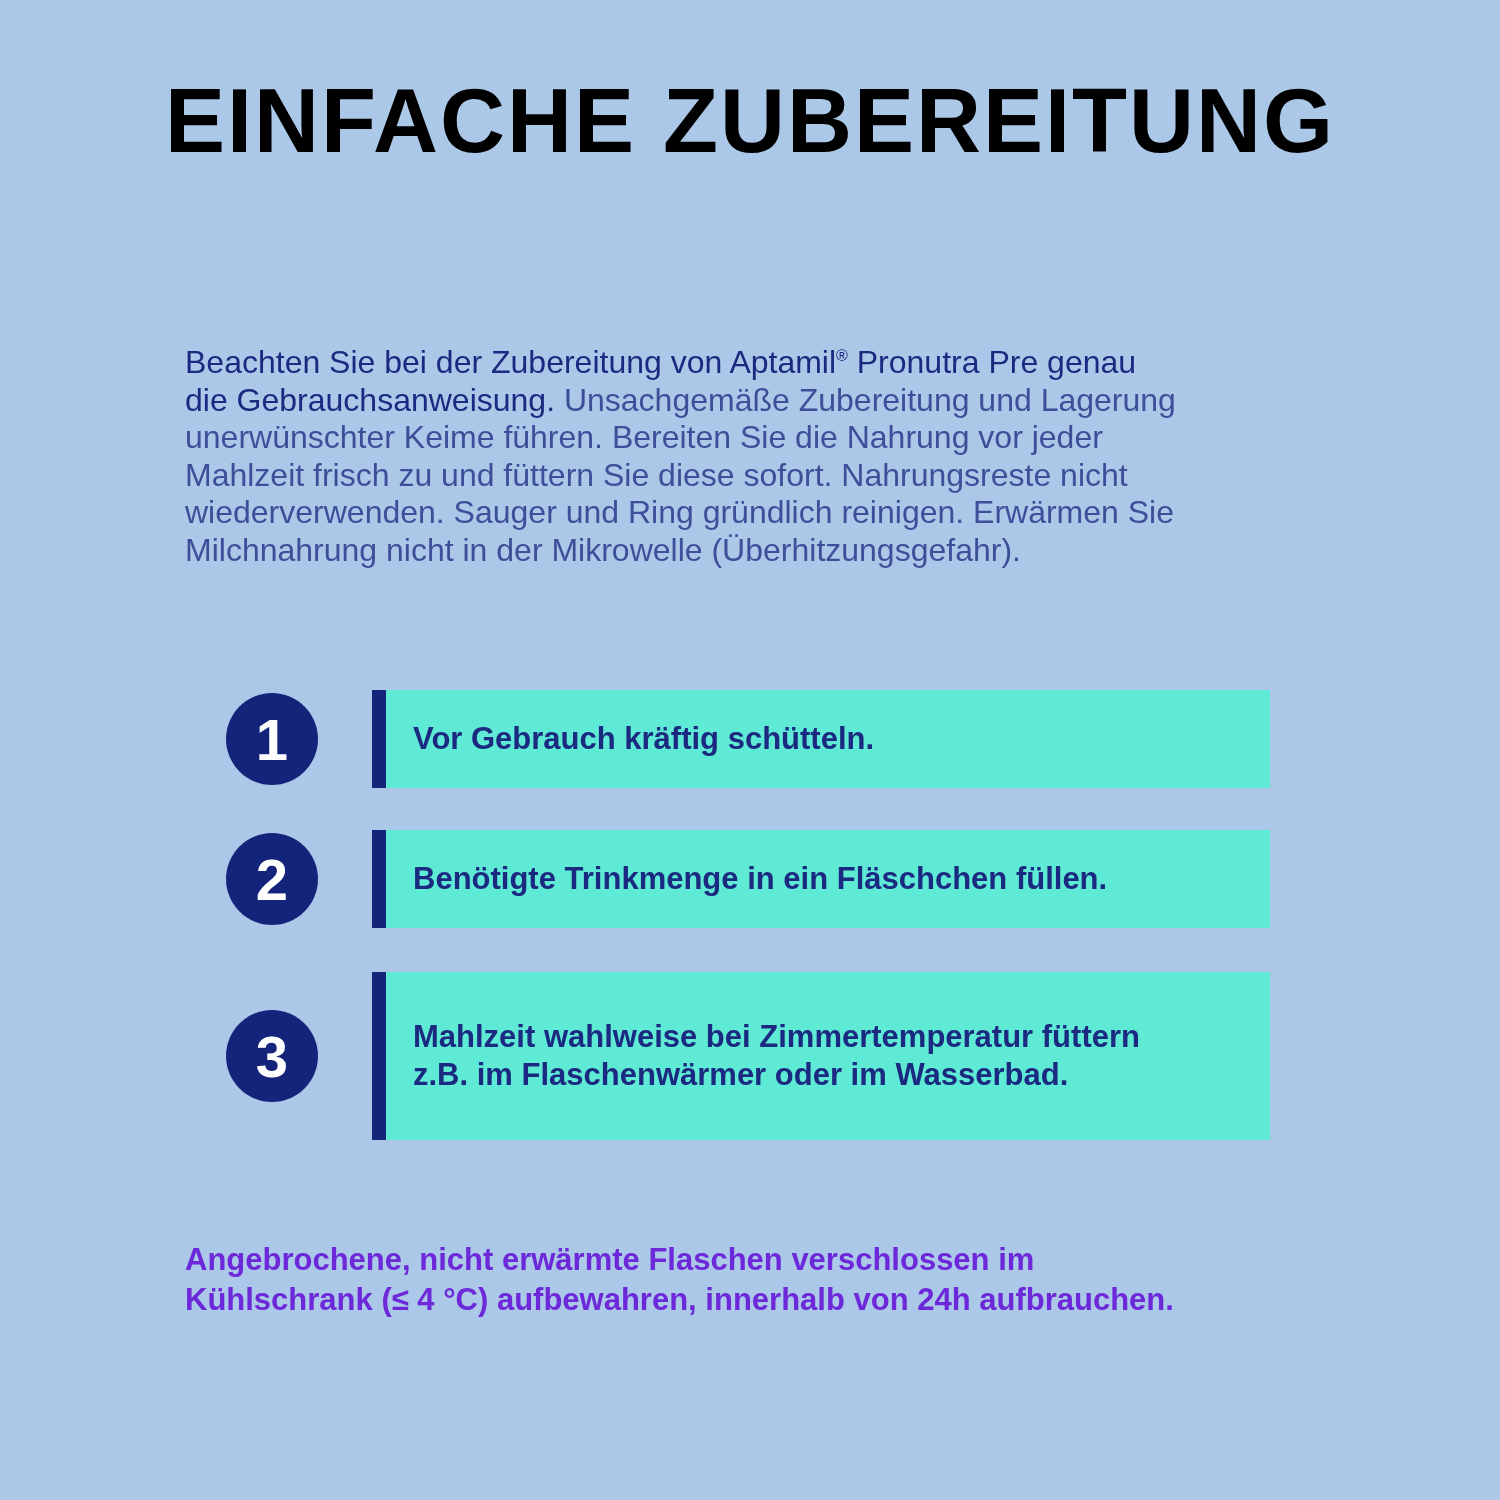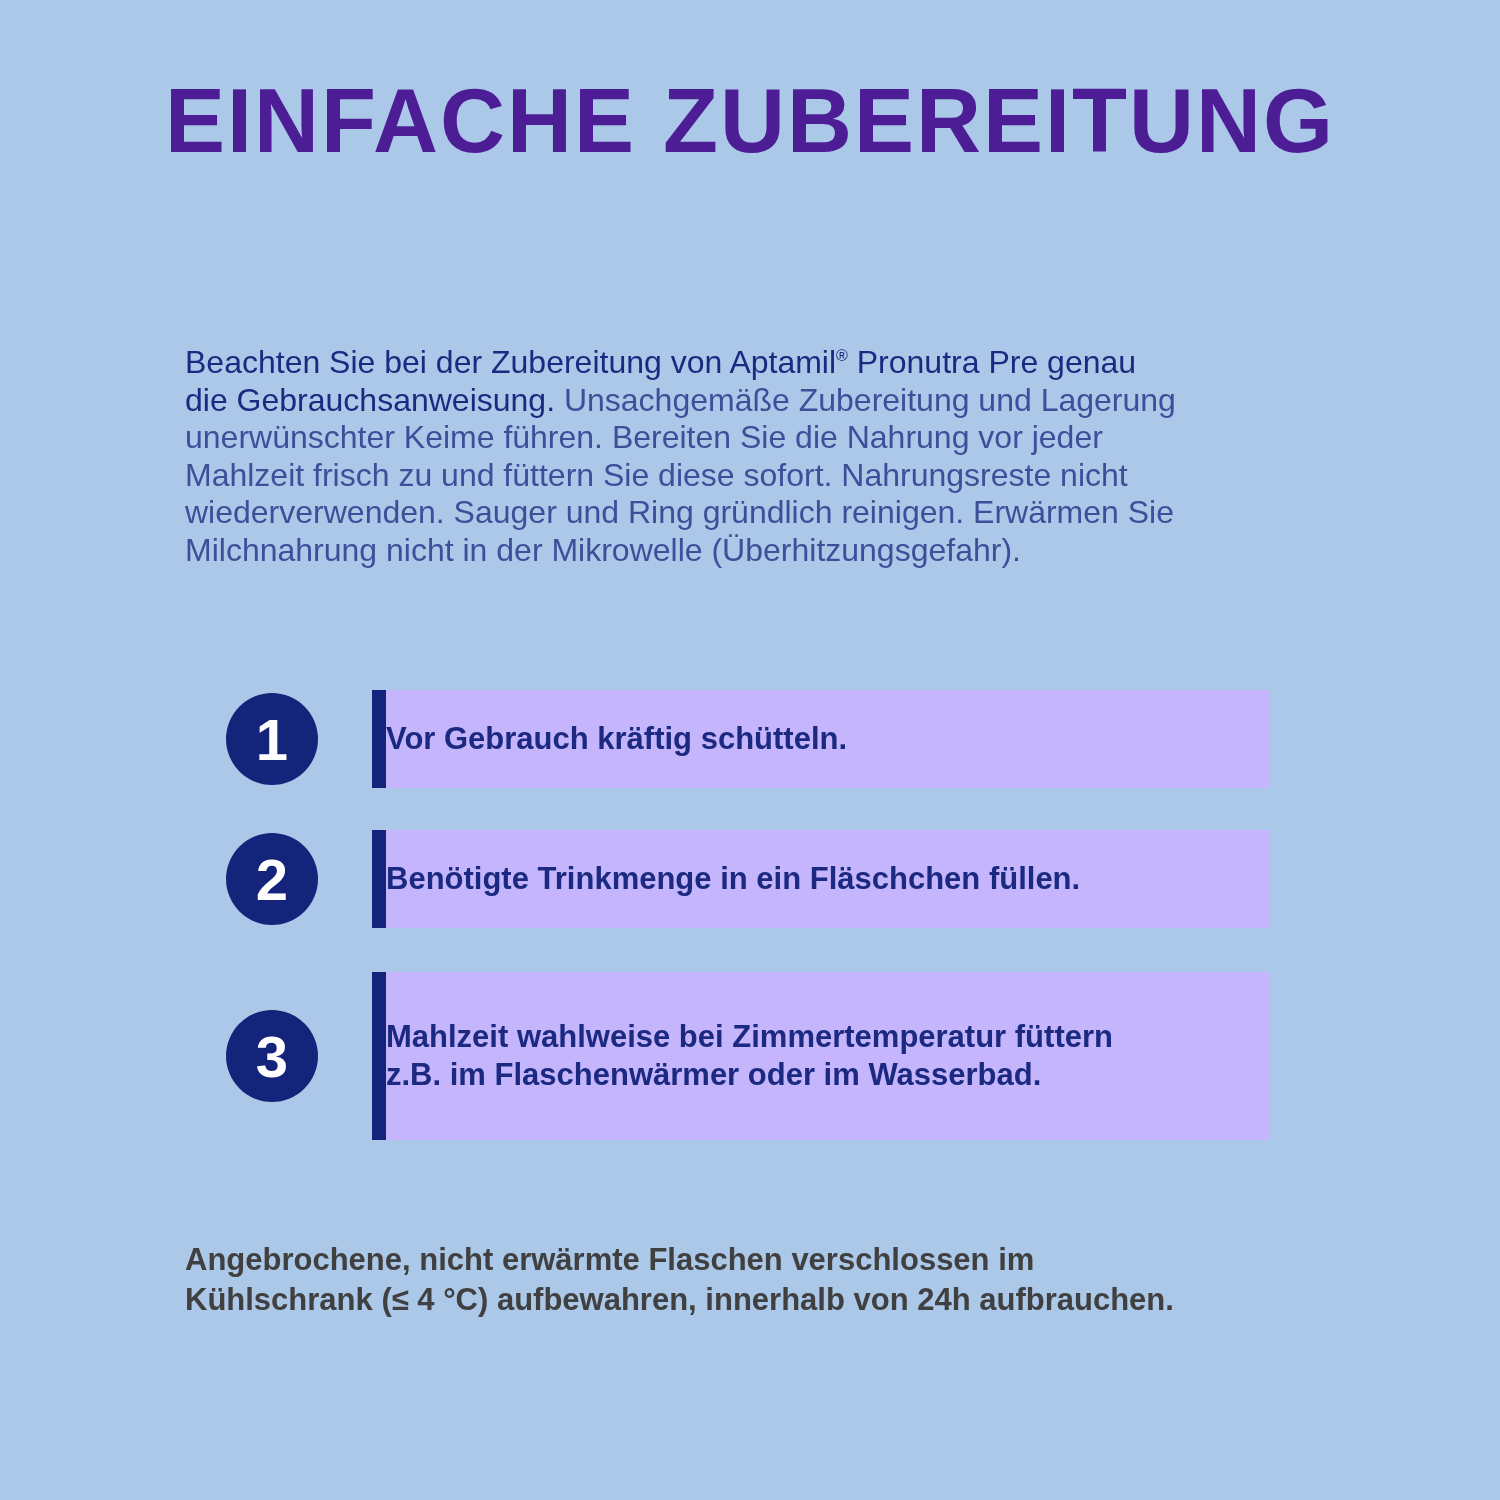--- a/index.html
+++ b/index.html
@@ -16,21 +16,21 @@
   }
   .page-title {
     position: absolute;
     top: 70px;
     left: 0;
     width: 1500px;
     text-align: center;
     font-size: 90px;
     font-weight: 700;
     letter-spacing: 2px;
-    color: #4c1d95;
+    color: #000000;
     white-space: nowrap;
   }
   .intro {
     position: absolute;
     left: 185px;
     top: 344px;
     width: 1180px;
     font-size: 32px;
     line-height: 37.5px;
     color: #3e4e99;
@@ -72,41 +72,42 @@
   }
   .accent-bar {
     flex: 0 0 14px;
     width: 14px;
     align-self: stretch;
     background: #15247b;
   }
   .step-box {
     flex: 1 1 auto;
     align-self: stretch;
-    background: #c4b5fd;
+    background: #5eead4;
     display: flex;
     flex-direction: column;
     justify-content: center;
+    padding-left: 27px;
     box-sizing: border-box;
   }
   .step-line {
     font-size: 31px;
     line-height: 38px;
     font-weight: 700;
     color: #1b2a80;
     white-space: nowrap;
   }
   .footer-note {
     position: absolute;
     left: 185px;
     top: 1240px;
     font-size: 31px;
     line-height: 40px;
     font-weight: 700;
-    color: #404040;
+    color: #6d28d9;
   }
   .footer-note .line { white-space: nowrap; }
 </style>
 </head>
 <body>
 
 <div class="page-title">EINFACHE ZUBEREITUNG</div>
 
 <div class="intro">
   <div class="line"><span class="b">Beachten Sie bei der Zubereitung von Aptamil</span><sup class="reg b">®</sup><span class="b"> Pronutra Pre genau</span></div>

